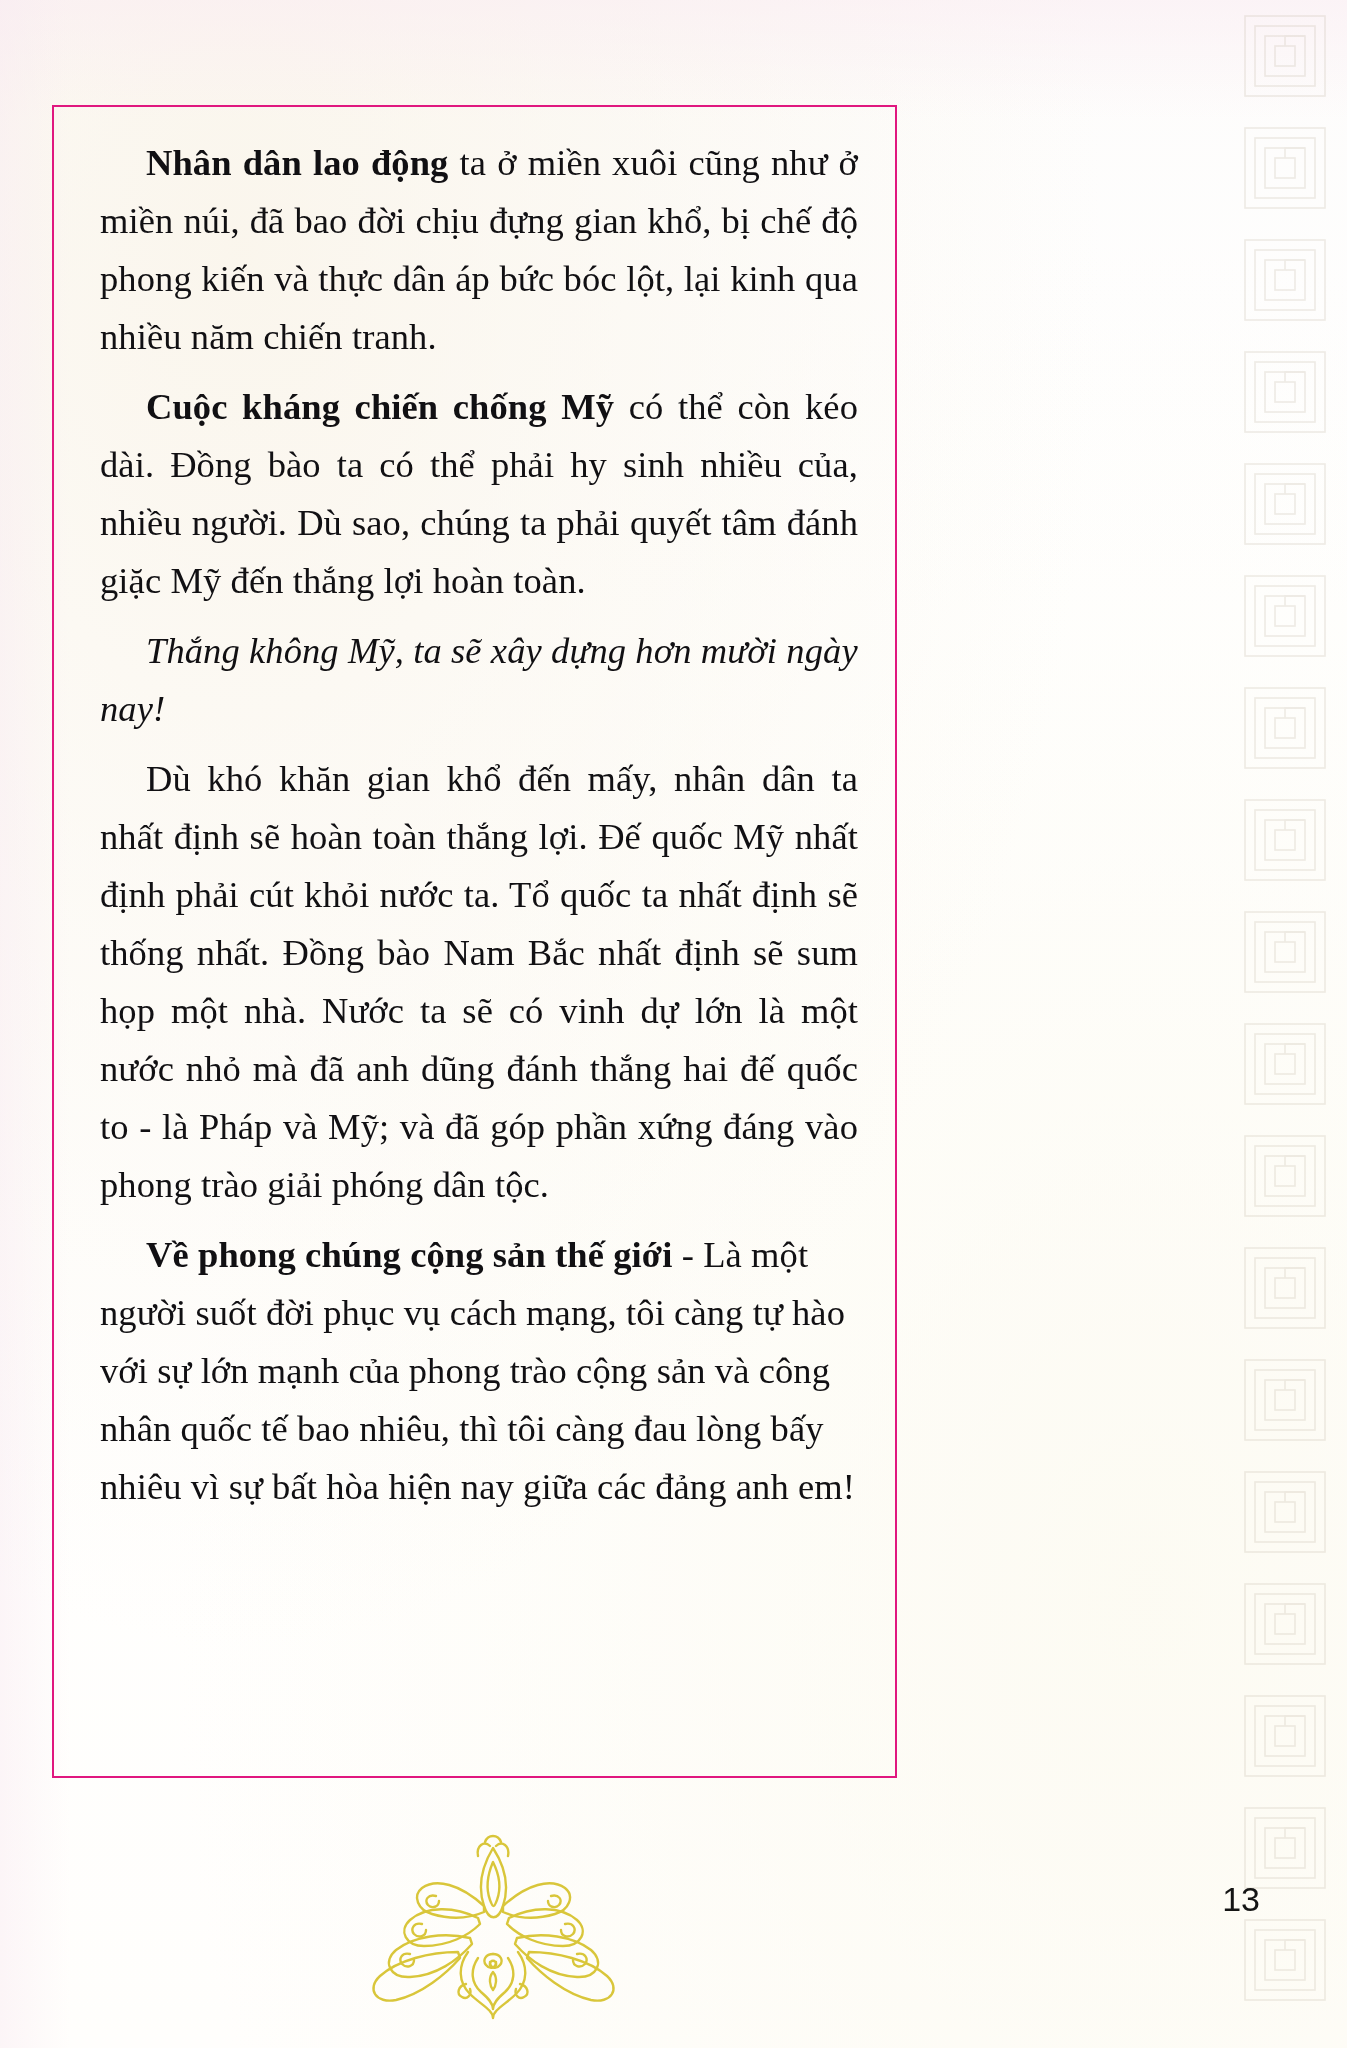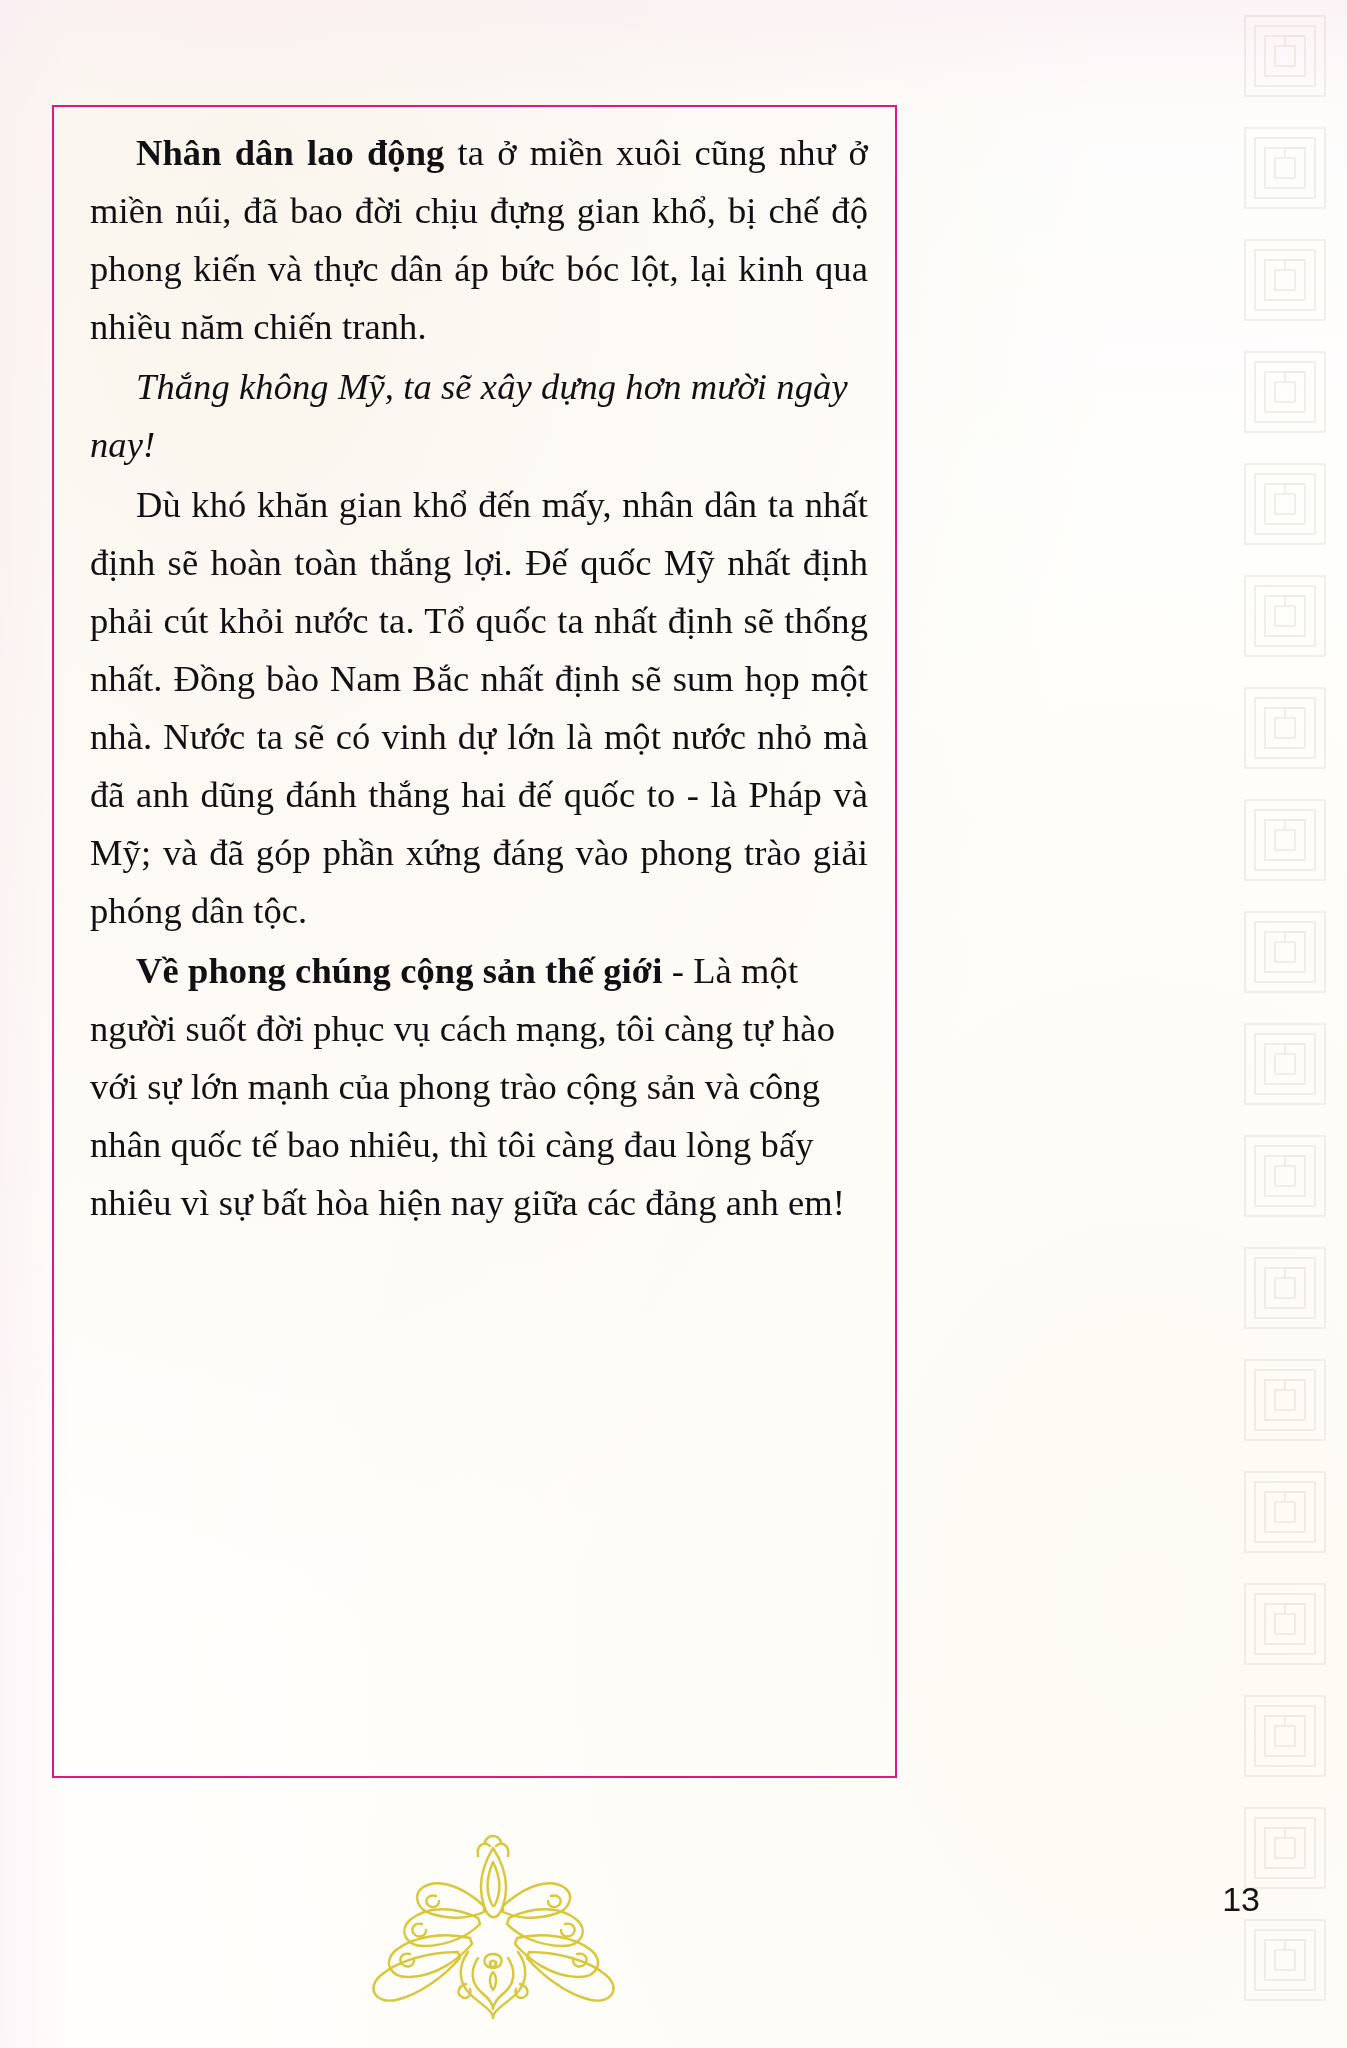--- a/index.html
+++ b/index.html
@@ -84,21 +84,21 @@
     top: 122px;
     width: 782px;
     font-size: 36.5px;
     line-height: 58px;
     color: #111013;
     text-align: justify;
     text-justify: inter-word;
     letter-spacing: 0.1px;
   }
   #content p {
-    margin: 2px;
+    margin: 12px;
     text-indent: 46px;
   }
   #content p.verse {
     text-indent: 46px;
     font-style: italic;
     text-align: left;
   }
   #content .lead {
     font-weight: bold;
   }
@@ -307,20 +307,21 @@
   </div>
 
   <div id="frame"></div>
 
   <div id="content">
 
     <p><span class="lead">Nhân dân lao động</span><span> ta ở miền xuôi cũng như ở miền núi, đã bao đời chịu đựng gian khổ, bị chế độ phong kiến và thực dân áp bức bóc lột, lại kinh qua nhiều năm chiến tranh.</span></p>
 
 
 
+    <p><span class="lead">Cuộc kháng chiến chống Mỹ</span><span> có thể còn kéo dài. Đồng bào ta có thể phải hy sinh nhiều của, nhiều người. Dù sao, chúng ta phải quyết tâm đánh giặc Mỹ đến thắng lợi hoàn toàn.</span></p>
 
 
     <p class="verse">Thắng không Mỹ, ta sẽ xây dựng hơn mười ngày nay!</p>
 
     <p><span>Dù khó khăn gian khổ đến mấy, nhân dân ta nhất định sẽ hoàn toàn thắng lợi. Đế quốc Mỹ nhất định phải cút khỏi nước ta. Tổ quốc ta nhất định sẽ thống nhất. Đồng bào Nam Bắc nhất định sẽ sum họp một nhà. Nước ta sẽ có vinh dự lớn là một nước nhỏ mà đã anh dũng đánh thắng hai đế quốc to - là Pháp và Mỹ; và đã góp phần xứng đáng vào phong trào giải phóng dân tộc.</span></p>
 
     <p><span class="lead">Về phong chúng cộng sản thế giới</span><span> - Là một người suốt đời phục vụ cách mạng, tôi càng tự hào với sự lớn mạnh của phong trào cộng sản và công nhân quốc tế bao nhiêu, thì tôi càng đau lòng bấy nhiêu vì sự bất hòa hiện nay giữa các đảng anh em!</span></p>
 
   </div>
 

